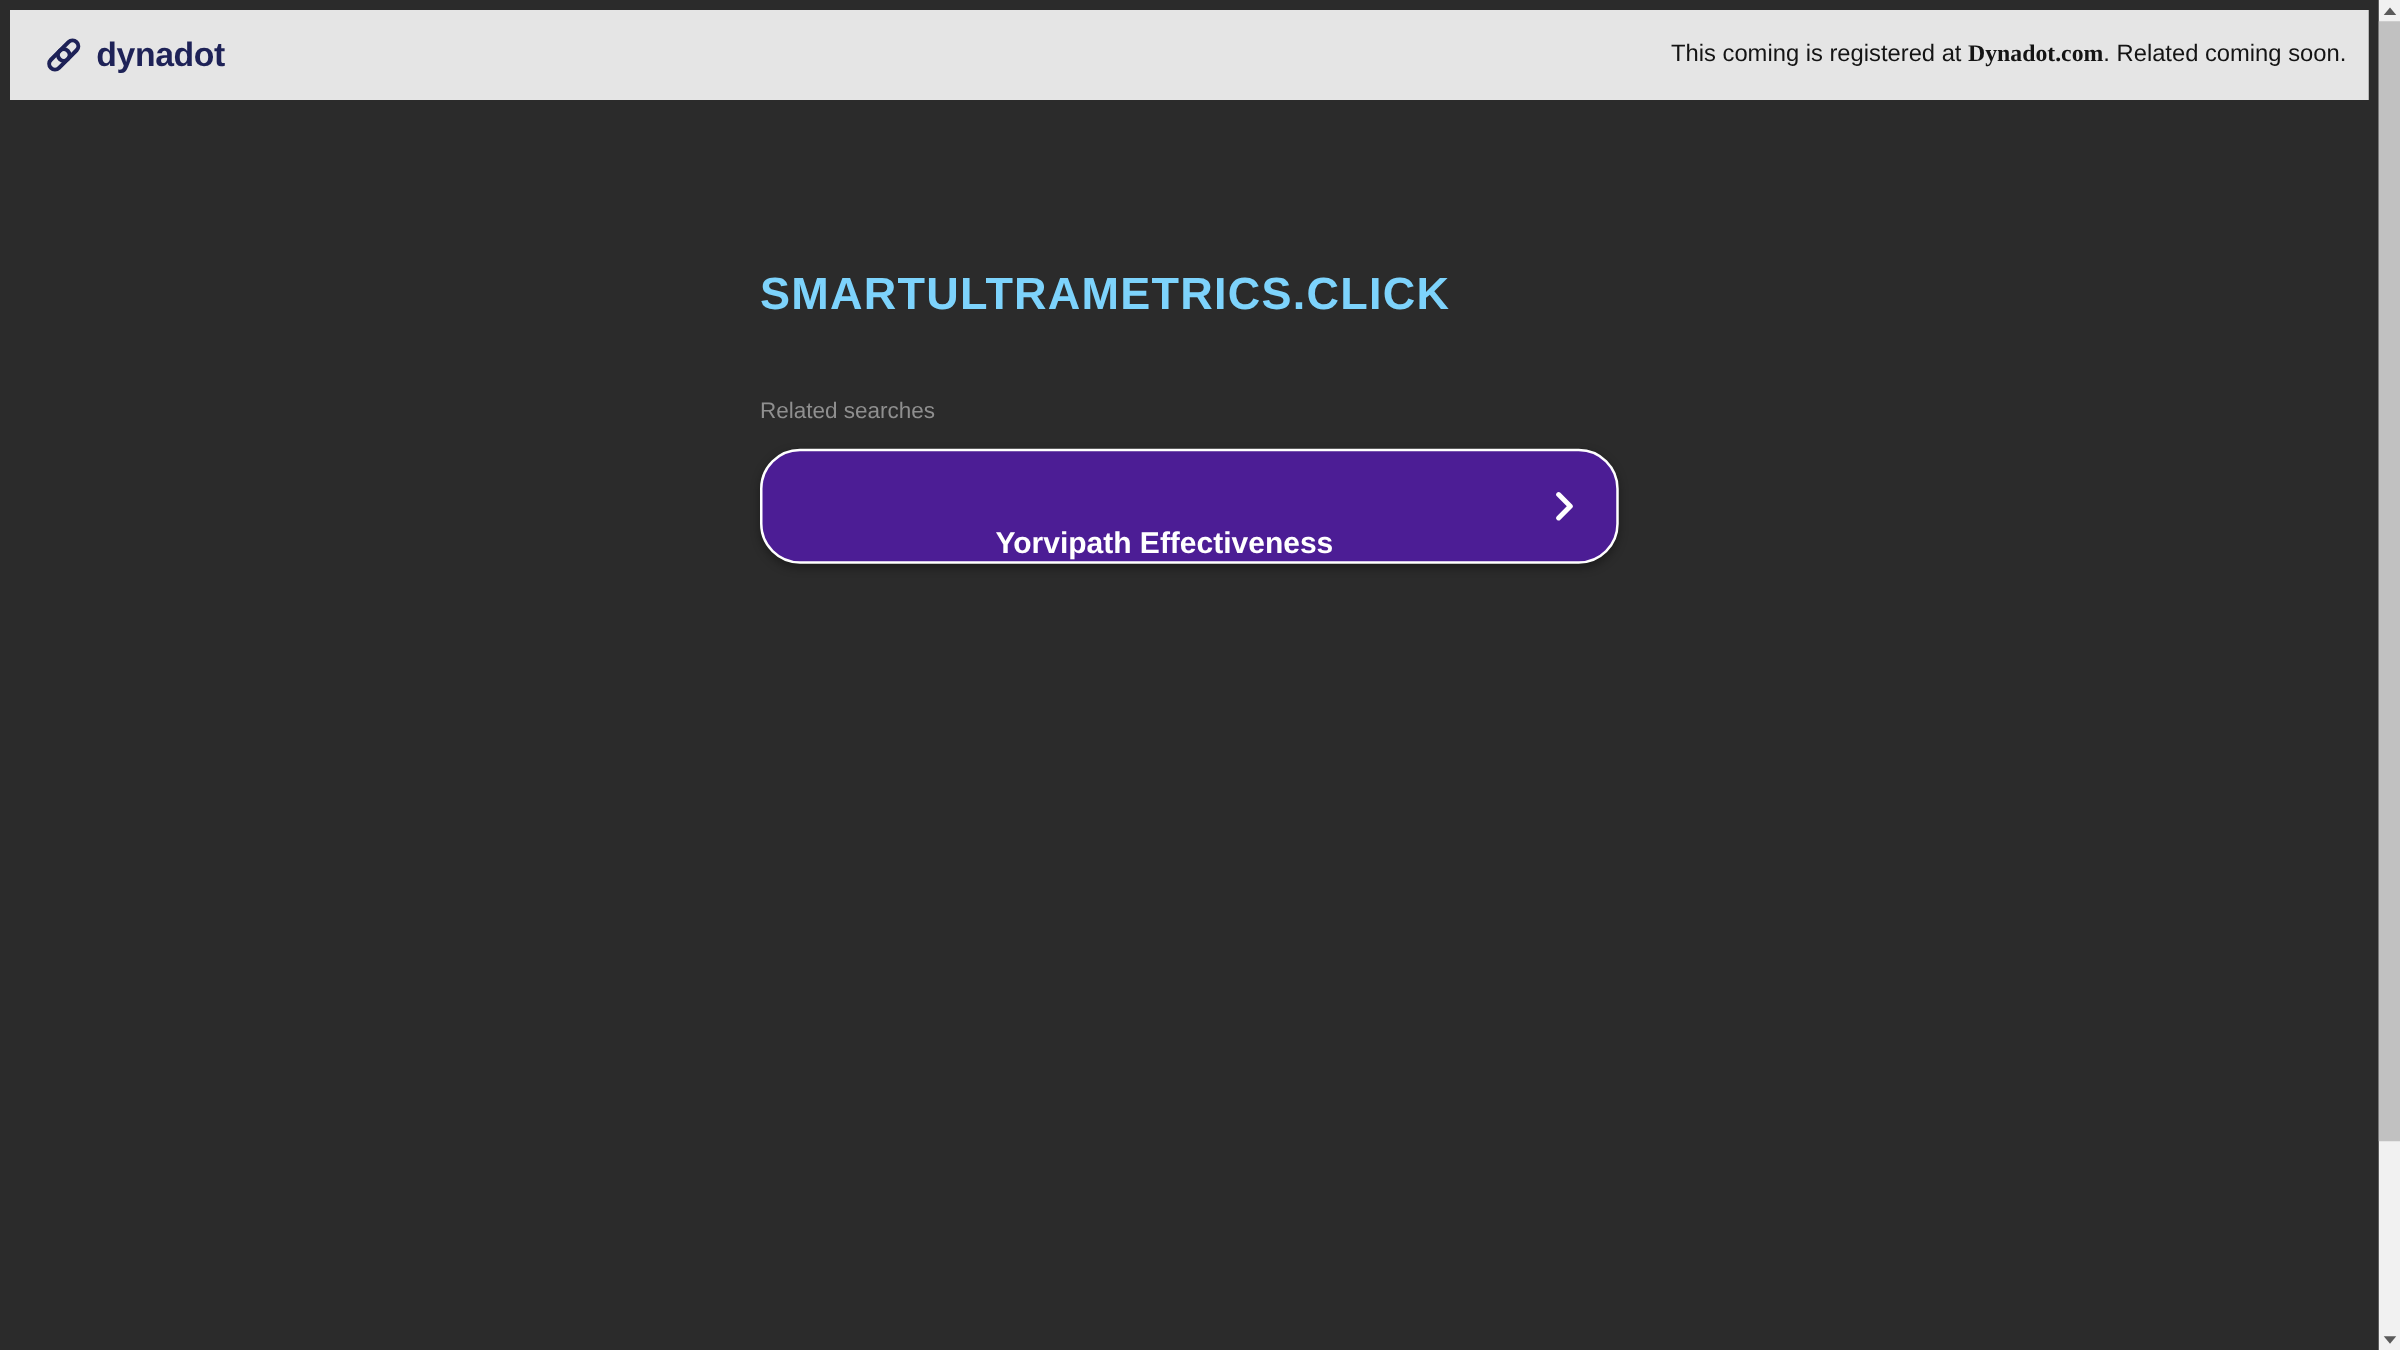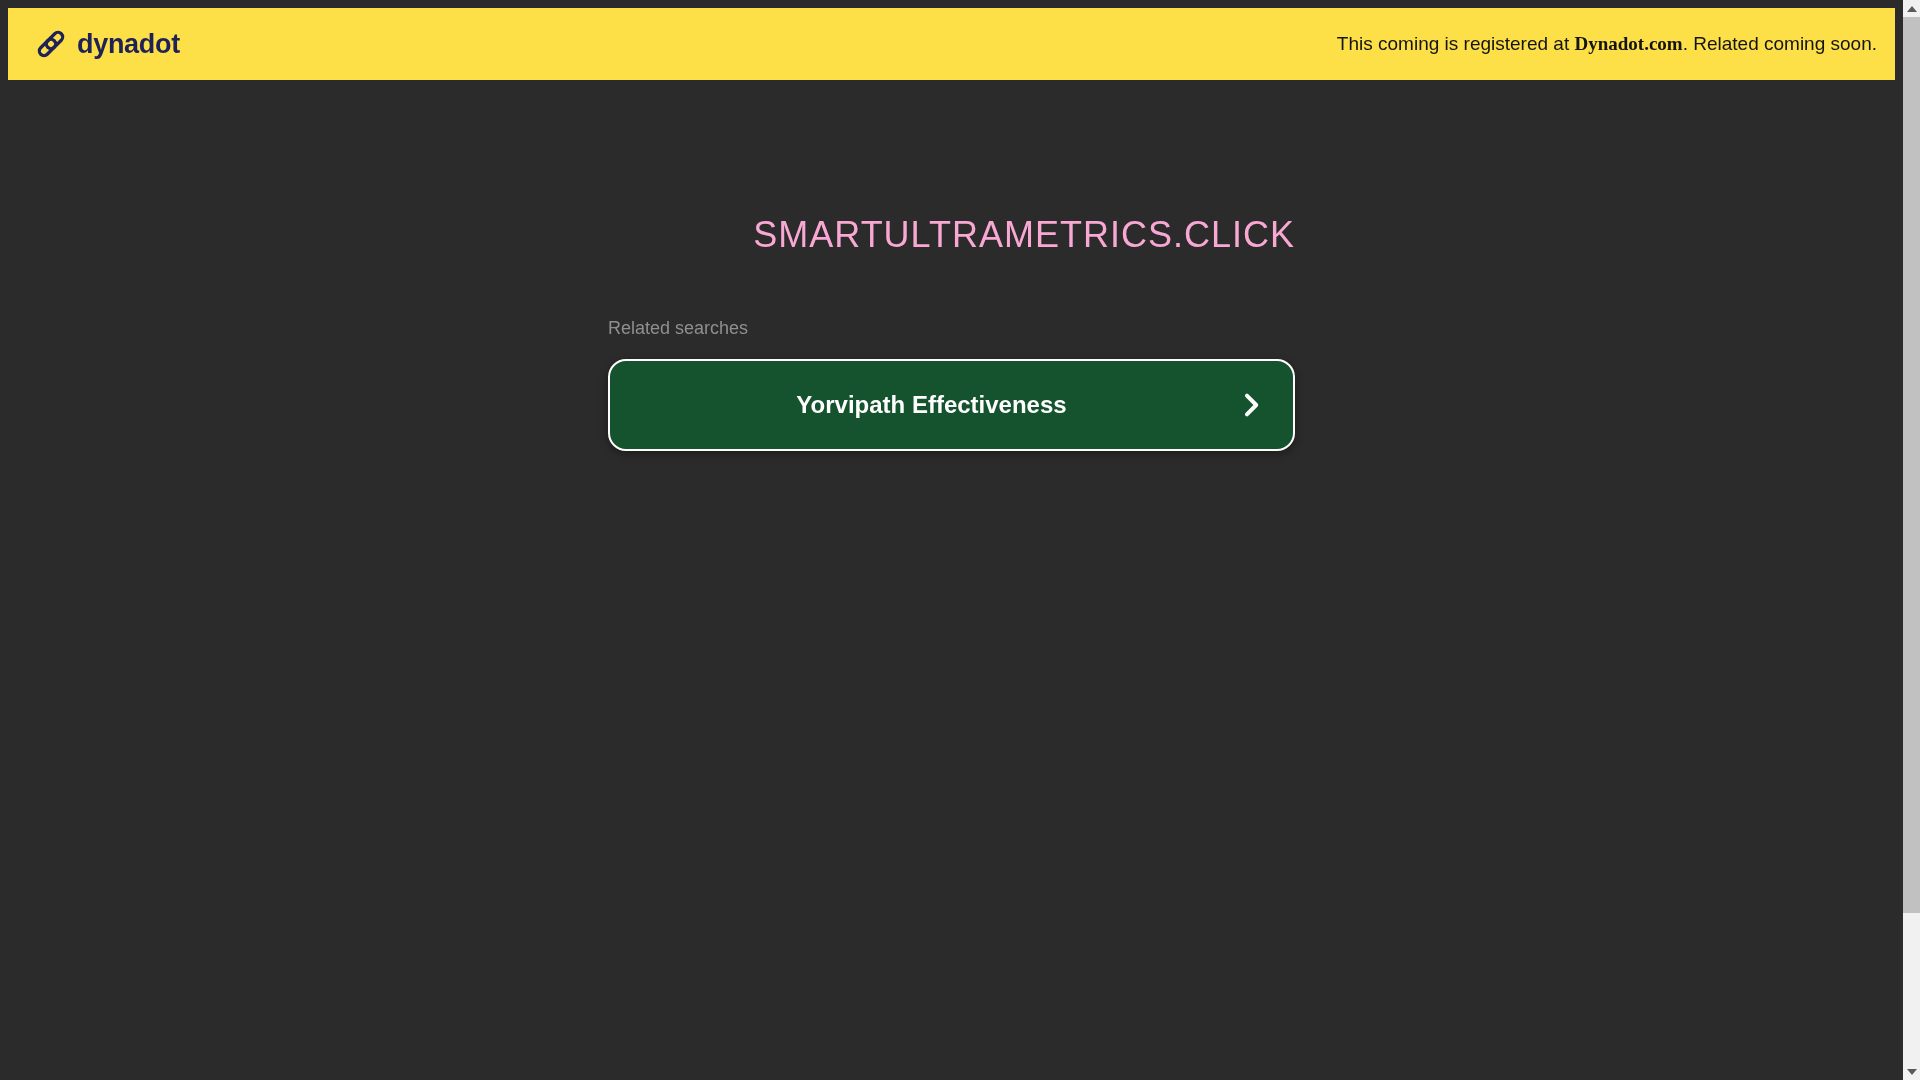--- a/index.html
+++ b/index.html
@@ -8,54 +8,54 @@
     width: 1920px; height: 1080px;
     background: #2b2b2b;
     overflow: hidden;
     font-family: "Liberation Sans", sans-serif;
   }
   .page { position: relative; width: 1920px; height: 1080px; }
 
   
   .header {
     position: absolute; left: 8px; right: 25px; top: 8px; height: 72px;
-    background: #fde047;
+    background: #e5e5e5;
     display: flex; align-items: center; justify-content: space-between;
     padding: 0 18px 0 26px;
   }
   .brand { display: flex; align-items: center; gap: 9px; }
   .brand svg { display: block; }
   .brand-name {
     font-size: 27px; font-weight: bold; color: #1e2257; letter-spacing: -0.3px;
   }
   .notice { font-size: 19px; color: #141414; white-space: nowrap; }
   .notice b { font-weight: bold; font-family: Liberation Serif, serif; }
 
   
   .main { position: absolute; top: 80px; left: 0; right: 17px; }
   .content { width: 687px; margin: 0 auto; }
   .domain-title {
     margin-top: 133px;
-    font-size: 36px; line-height: 44px; font-weight: normal;
-    letter-spacing: 1px; color: #f9a8d4; text-align: right;
+    font-size: 36px; line-height: 44px; font-weight: bold;
+    letter-spacing: 1px; color: #7dd3fc; text-align: left;
     white-space: nowrap;
   }
   .related-label {
     margin-top: 56px;
     font-size: 18px; line-height: 30px; color: #8f8f8f;
   }
   .btn-list { margin-top: 16px; }
   .search-btn {
     position: relative;
     width: 100%; height: 92px;
     margin-bottom: 21px;
-    background: #14532d;
+    background: #4c1d95;
     border: 2px solid #ffffff;
-    border-radius: 18px;
-    display: flex; align-items: center; justify-content: center;
+    border-radius: 32px;
+    display: flex; align-items: flex-end; justify-content: center;
     padding: 0 64px 0 24px;
     cursor: pointer;
     box-shadow: 0 3px 8px rgba(0,0,0,0.35);
   }
   .search-btn-label {
     color: #ffffff; font-size: 24px; font-weight: bold; white-space: nowrap;
   }
   .search-btn .chev {
     position: absolute; right: 28px; top: 50%;
     margin-top: -14px; width: 28px; height: 28px;

